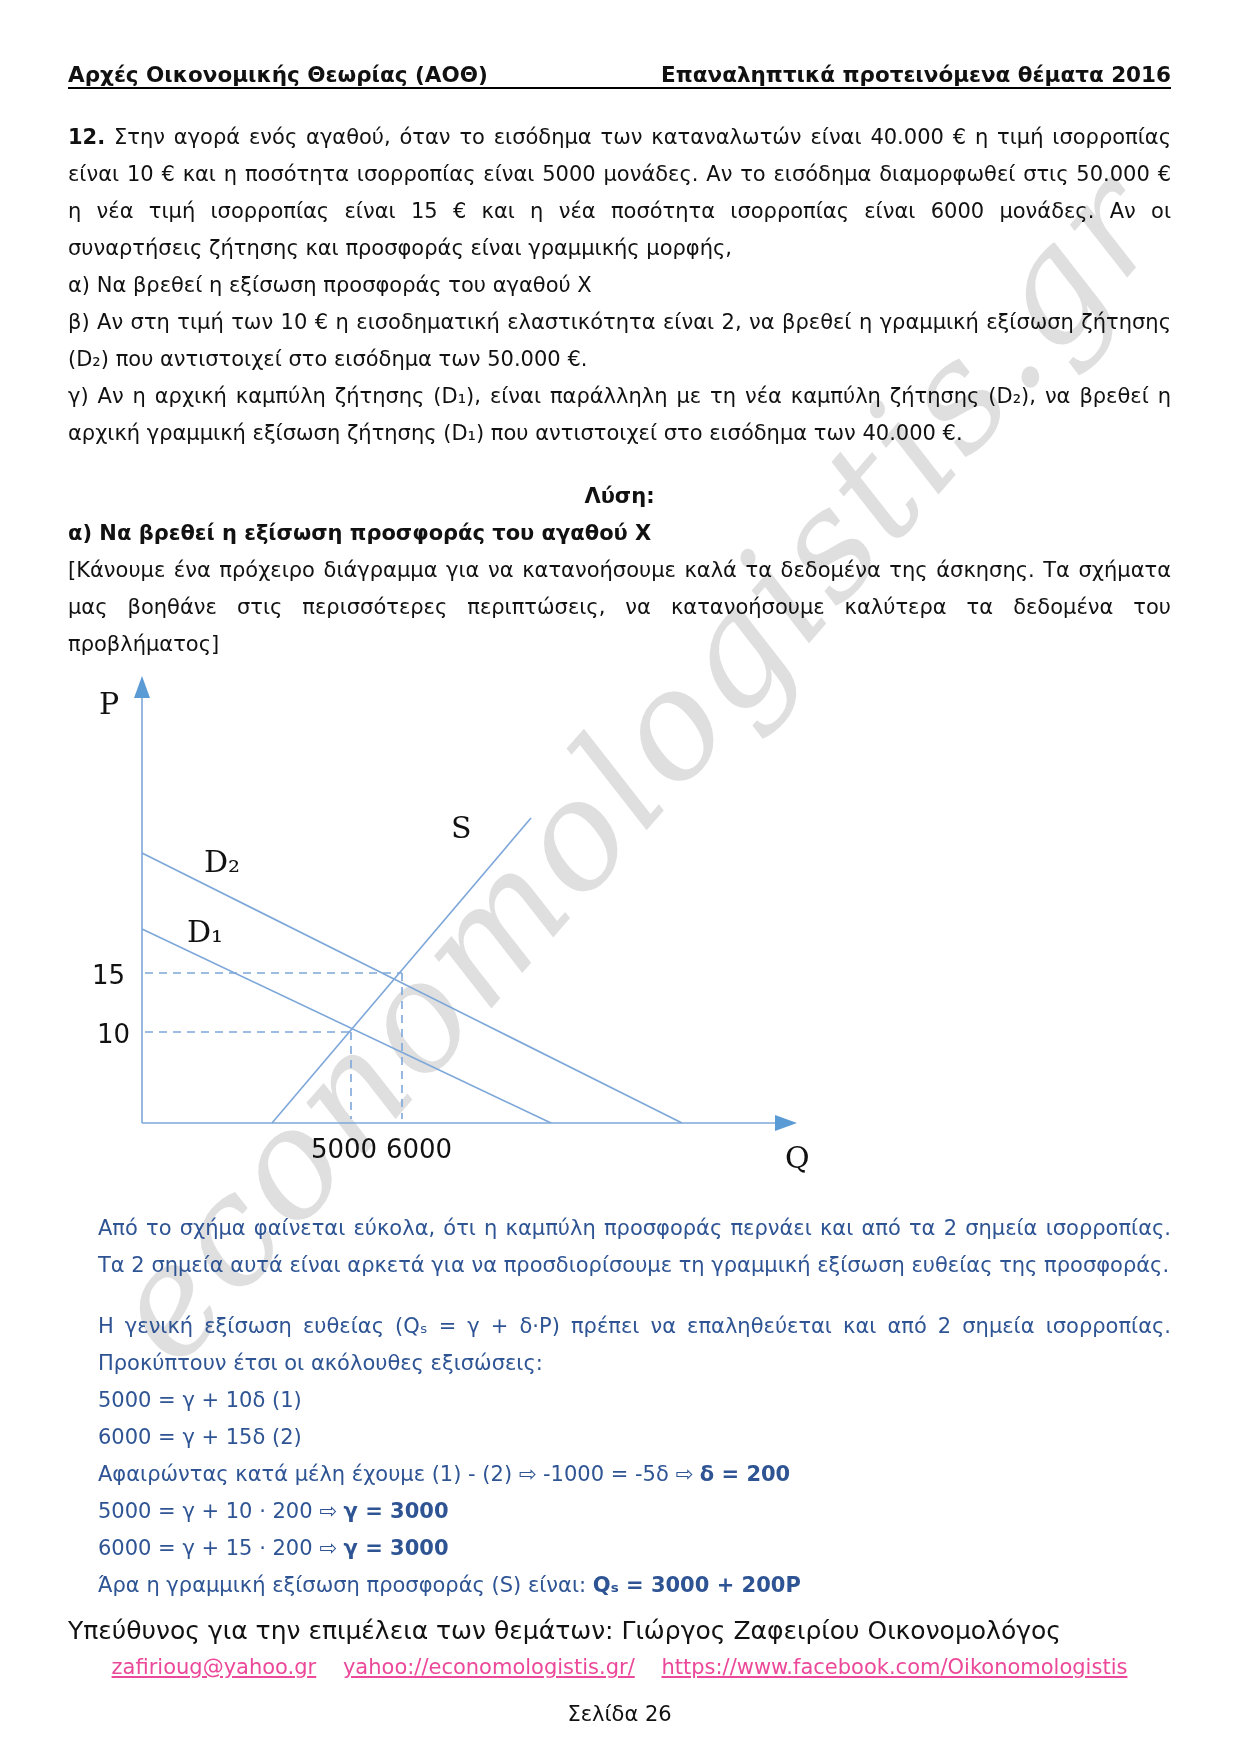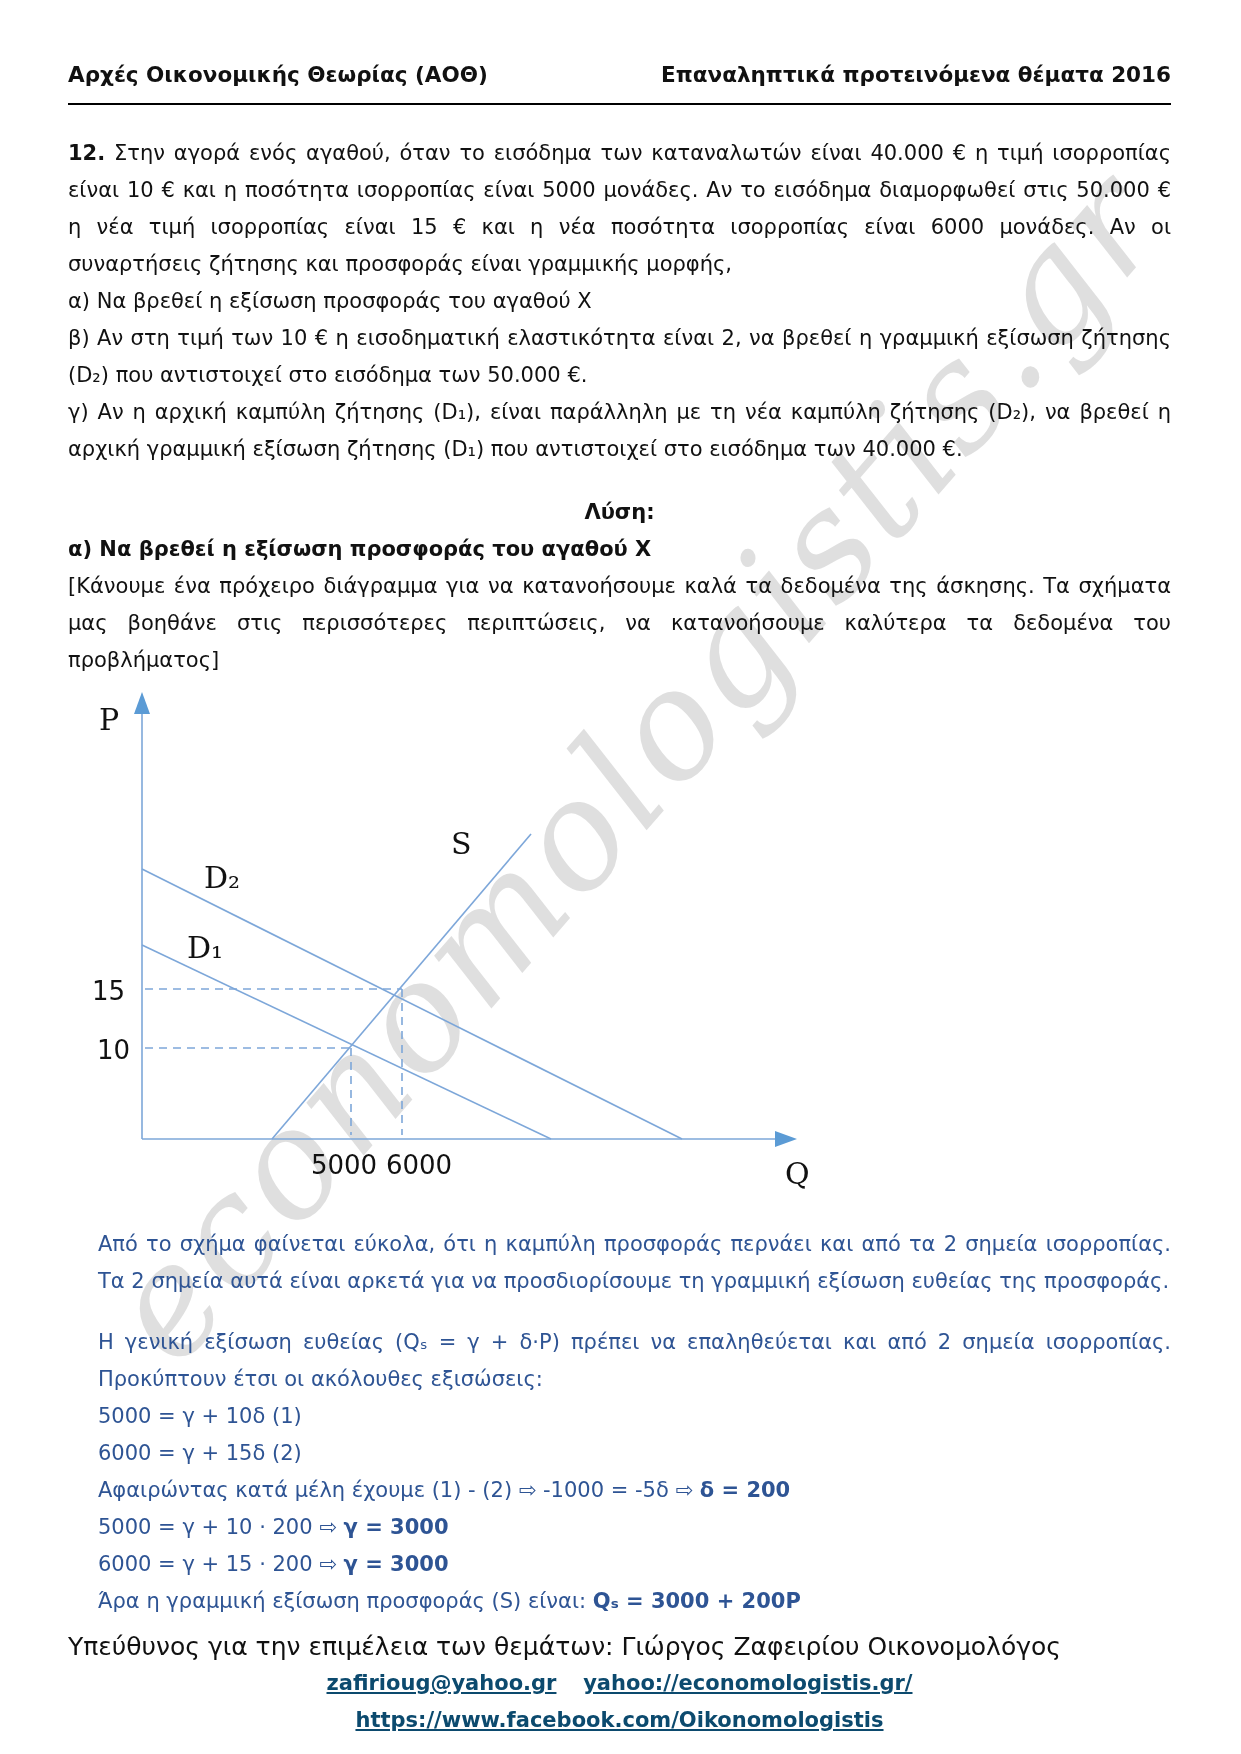--- a/index.html
+++ b/index.html
@@ -34,21 +34,21 @@
     pointer-events: none;
     user-select: none;
   }
   
   .header {
     margin-top: 62px;
     display: flex;
     justify-content: space-between;
     align-items: baseline;
     border-bottom: 2px solid #000;
-    padding-bottom: 16px;
+    padding-bottom: 0;
     font-size: 21.5px;
     font-weight: bold;
   }
   
   .txt { font-size: 21px; line-height: 37px; }
   .just { text-align: justify; }
   .problem { margin-top: 30px; }
   .bold { font-weight: bold; }
   .lysi { margin-top: 26px; font-weight: bold; text-align: center; }
   .step-title { font-weight: bold; }
@@ -59,24 +59,23 @@
   .para1 { margin-top: 30px; }
   .para2 { margin-top: 24px; }
   .eq { }
   
   .credit { margin-top: 8px; text-align: left; font-size: 25px; line-height: 37px; }
   .links-line {
     text-align: center; font-size: 21px; line-height: 37px;
     word-spacing: 6px;
   }
   .links-line a {
-    color: #0c4a6e;
+    color: #ec4899;
     text-decoration: underline;
     margin: 0 7px;
-    font-weight: bold;
   }
   .pageno { margin-top: 10px; text-align: center; font-size: 21px; line-height: 37px; }
   svg text { font-family: "DejaVu Serif", serif; }
   svg text.num { font-family: "DejaVu Sans", sans-serif; }
 </style>
 </head>
 <body>
 
 <div class="page">
 

